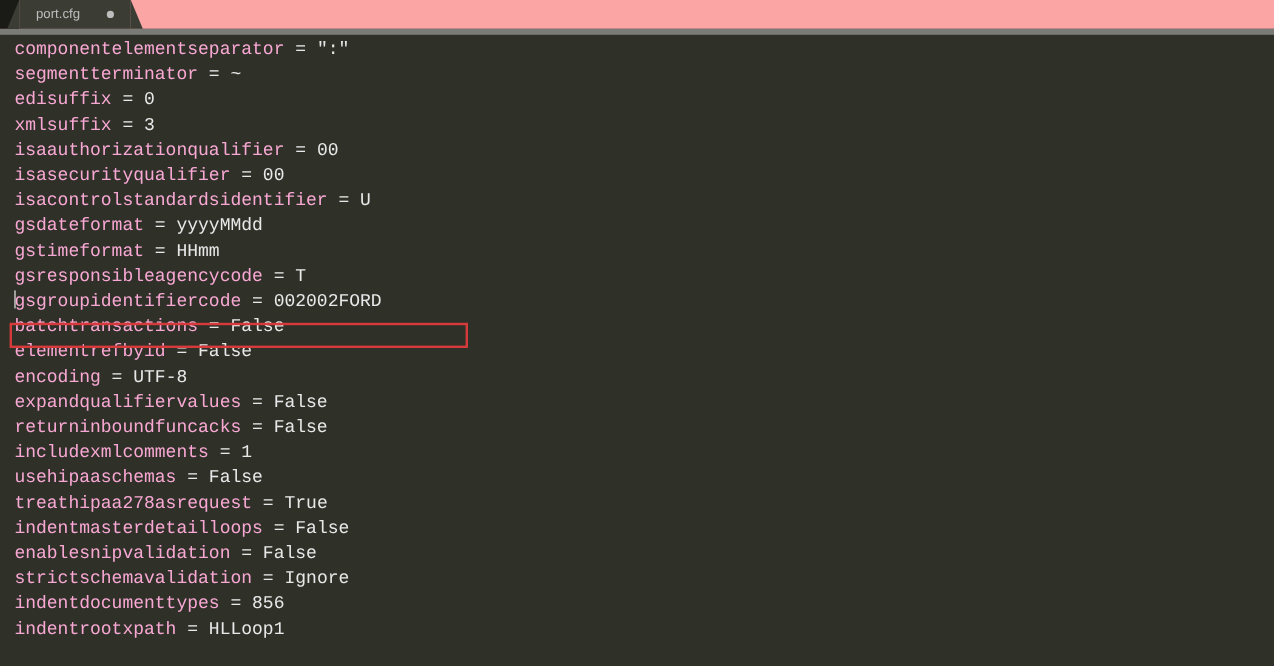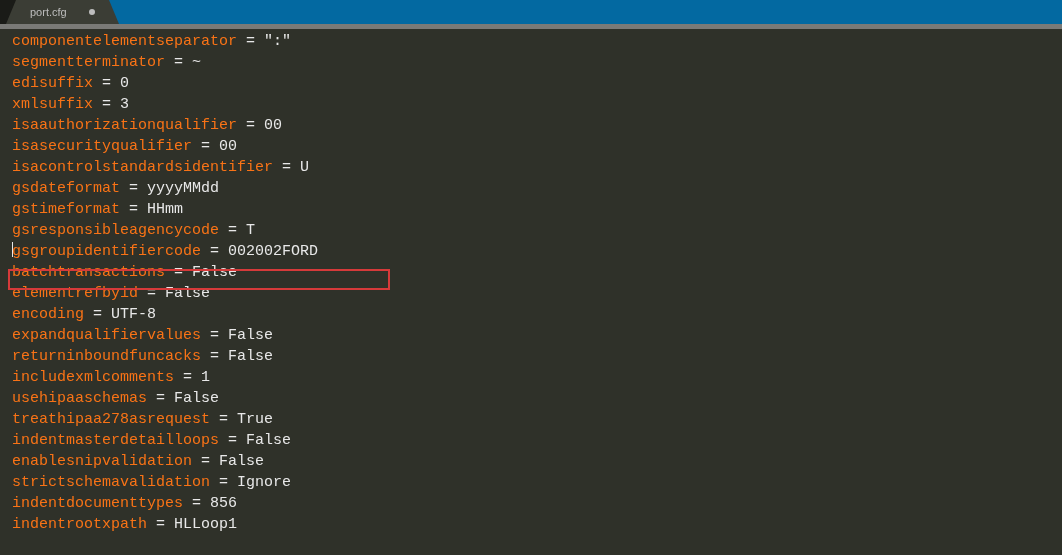--- a/index.html
+++ b/index.html
@@ -7,21 +7,21 @@
     width: 1062px;
     height: 555px;
     background: #2f3129;
     font-family: "Consolas", "Courier New", monospace;
     font-size: 15px;
     color: #e8e8e8;
     overflow: hidden;
   }
   .tab-bar {
     height: 24px;
-    background: #0369a1;
+    background: #fca5a5;
     display: flex;
     align-items: stretch;
   }
   .blank-left {
     width: 16px;
     background: #1a1b17;
   }
   .tab {
     position: relative;
     background: #3b3d35;
@@ -63,21 +63,21 @@
   .gray-strip {
     height: 5px;
     background: #7a7a77;
   }
   .editor {
     padding: 2px 12px 8px 12px;
     line-height: 21px;
     white-space: pre;
   }
   .line { display: block; }
-  .key   { color: #f97316; text-align: right; }
+  .key   { color: #f9a8d4; text-align: right; }
   .eq    { color: #e8e8e8; }
   .val   { color: #e8e8e8; }
   .cursor-caret {
     display: inline-block;
     width: 1px;
     height: 15px;
     background: #e8e8e8;
     vertical-align: -2px;
     margin-right: -1px;
   }

